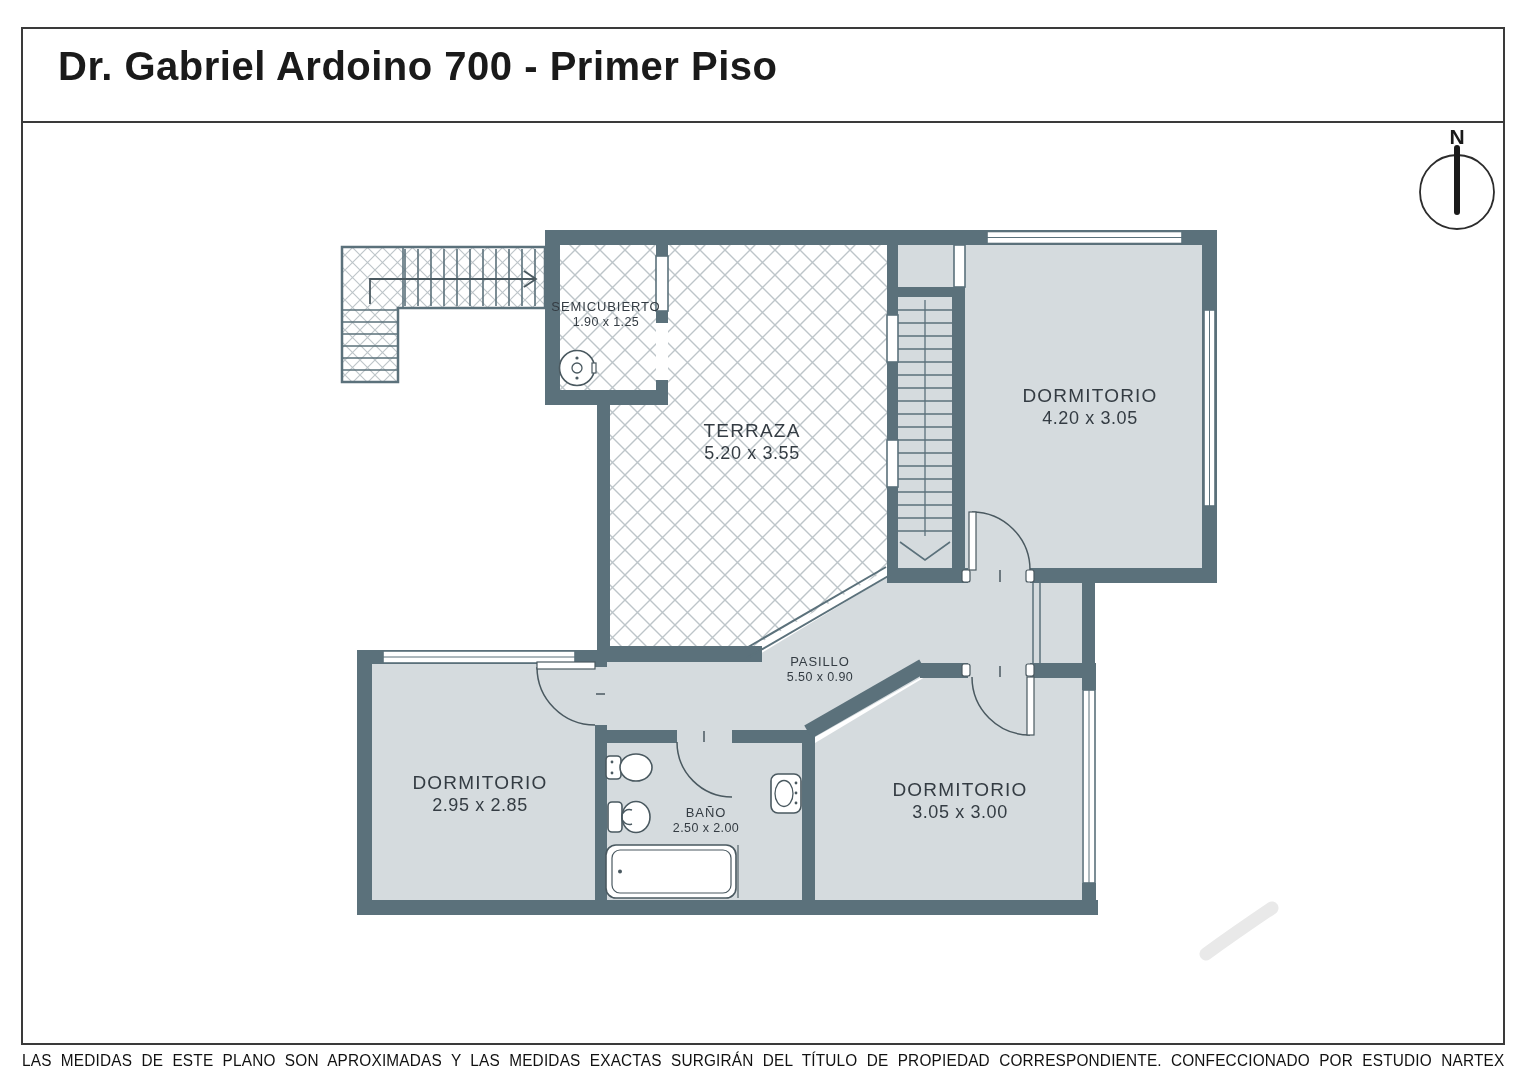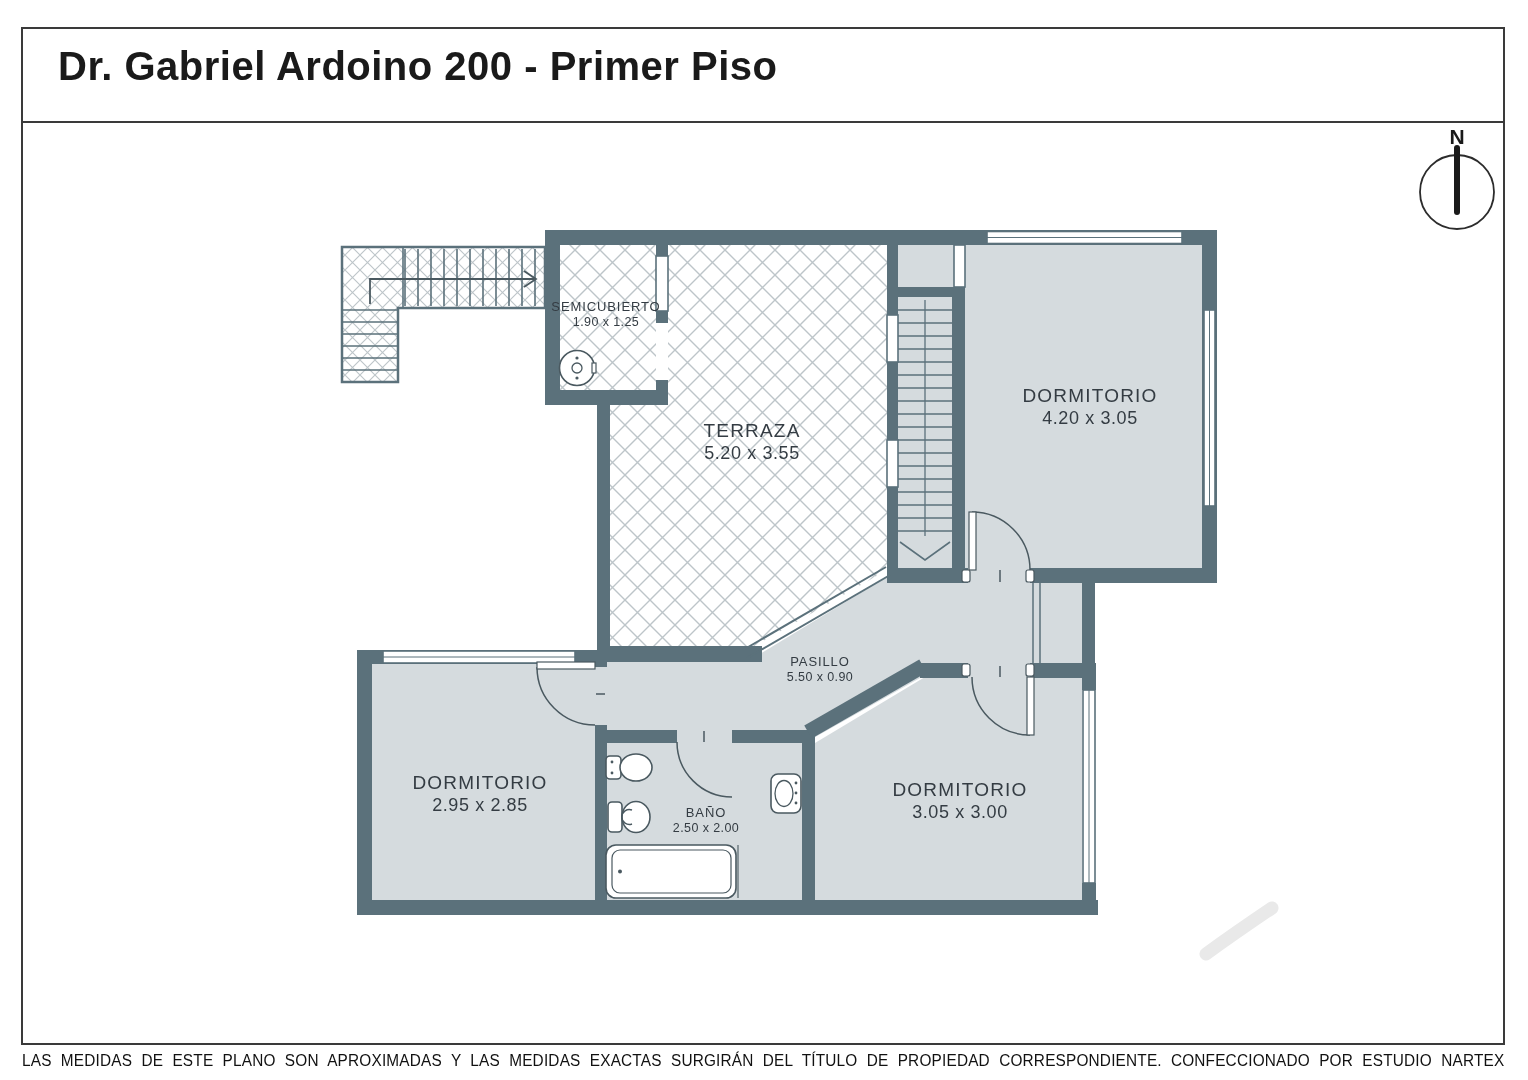--- a/index.html
+++ b/index.html
@@ -28,21 +28,21 @@
   svg text{fill:var(--label);}
   .room-label{font-size:19px;letter-spacing:1.2px;}
   .room-dims{font-size:18px;letter-spacing:0.6px;}
   .small-label{font-size:13px;letter-spacing:0.9px;}
   .small-dims{font-size:12.5px;letter-spacing:0.4px;}
   .compass-n{font-size:21px;font-weight:700;fill:#1a1a1a;letter-spacing:0;}
 </style>
 </head>
 <body>
 
-<div class="page-title">Dr. Gabriel Ardoino 200 - Primer Piso</div>
+<div class="page-title">Dr. Gabriel Ardoino 700 - Primer Piso</div>
 
 <svg width="1528" height="1080" viewBox="0 0 1528 1080">
   <defs>
     <pattern id="hatchL" width="25" height="25" patternUnits="userSpaceOnUse">
       <rect width="25" height="25" fill="#ffffff"></rect>
       <path d="M0,0 L25,25 M25,0 L0,25" stroke="var(--hatch)" stroke-width="1.4"></path>
     </pattern>
     <pattern id="hatchS" width="15" height="15" patternUnits="userSpaceOnUse">
       <rect width="15" height="15" fill="#ffffff"></rect>
       <path d="M0,0 L15,15 M15,0 L0,15" stroke="var(--hatch)" stroke-width="1.1"></path>

